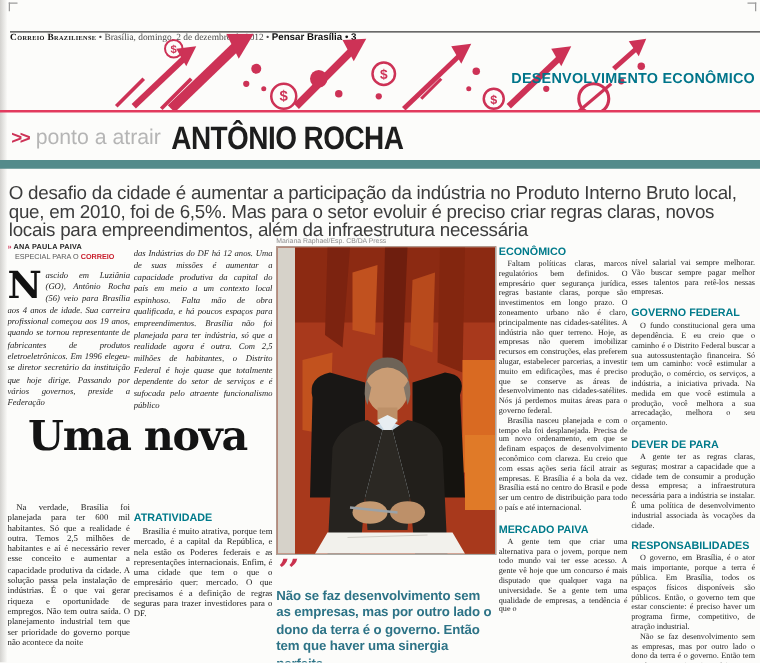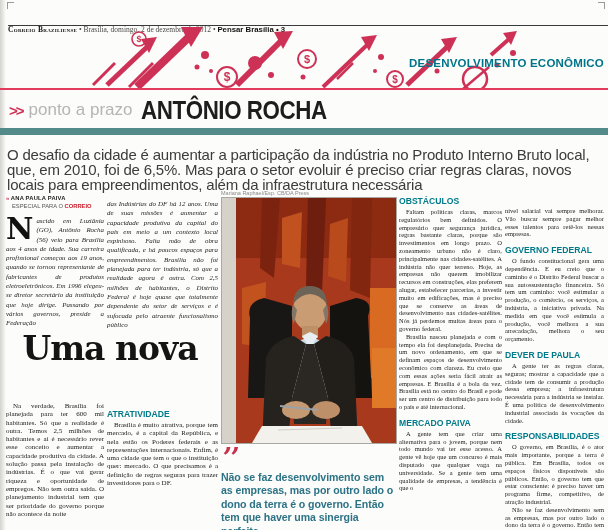--- a/index.html
+++ b/index.html
@@ -133,21 +133,21 @@
       <circle cx="412" cy="38" r="2.5" stroke="none"></circle>
       <circle cx="428" cy="26" r="3" stroke="none"></circle>
     </g>
   </svg>
 </div>
 <div class="section-tag">DESENVOLVIMENTO ECONÔMICO</div>
 <div class="red-rule"></div>
 
 <div class="kicker-row">
   <span class="kicker-chevrons">&gt;&gt;</span>
-  <span class="kicker-label">ponto a prazo</span>
+  <span class="kicker-label">ponto a atrair</span>
   <span class="subject-name">ANTÔNIO ROCHA</span>
 </div>
 <div class="teal-bar"></div>
 
 <div class="standfirst">O desafio da cidade é aumentar a participação da indústria no Produto Interno Bruto local, que, em 2010, foi de 6,5%. Mas para o setor evoluir é preciso criar regras claras, novos locais para empreendimentos, além da infraestrutura necessária</div>
 
 <div class="col" style="left:6px; top:195px; width:98px; height:136px;">
   <div class="byline">
     <span class="bullet">»</span>
     <span class="author">ANA PAULA PAIVA</span><br>
@@ -164,21 +164,21 @@
 <div class="headline">
   <span>Uma nova</span><br>
 </div>
 
 <div class="col body-text" style="left:6px; top:402px; width:98px; height:128px;">
   <p class="indent">Na verdade, Brasília foi planejada para ter 600 mil habitantes. Só que a realidade é outra. Temos 2,5 milhões de habitantes e aí é necessário rever esse conceito e aumentar a capacidade produtiva da cidade. A solução passa pela instalação de indústrias. É o que vai gerar riqueza e oportunidade de empregos. Não tem outra saída. O planejamento industrial tem que ser prioridade do governo porque não acontece da noite</p>
 </div>
 
 <div class="col body-text" style="left:107px; top:402px; width:111px; height:128px;">
   <h3 class="sec-heading">ATRATIVIDADE</h3>
-  <p class="indent">Brasília é muito atrativa, porque tem mercado, é a capital da República, e nela estão os Poderes federais e as representações internacionais. Enfim, é uma cidade que tem o que o instituição quer: mercado. O que precisamos é a definição de regras seguras para trazer investidores para o DF.</p>
+  <p class="indent">Brasília é muito atrativa, porque tem mercado, é a capital da República, e nela estão os Poderes federais e as representações internacionais. Enfim, é uma cidade que tem o que o empresário quer: mercado. O que precisamos é a definição de regras seguras para trazer investidores para o DF.</p>
 </div>
 
 <div class="photo-col">
   <div class="photo-credit">Mariana Raphael/Esp. CB/DA Press</div>
   <div class="photo-frame">
     <svg width="174" height="245" viewBox="0 0 174 245">
 
       <rect x="0" y="0" width="14" height="245" fill="#d6d2c9"></rect>
 
       <rect x="14" y="0" width="160" height="245" fill="#a8391c"></rect>
@@ -216,29 +216,29 @@
       <path d="M56 232 L120 230" stroke="#cfcdc6" stroke-width="1" fill="none"></path>
     </svg>
   </div>
   <div class="pullquote">
     <span class="quote-glyph">”</span>
     <div class="pullquote-text">Não se faz desenvolvimento sem as empresas, mas por outro lado o dono da terra é o governo. Então tem que haver uma sinergia perfeita.</div>
   </div>
 </div>
 
 <div class="col body-sm" style="left:399px; top:196px; width:103px; height:334px;">
-  <h3 class="sec-heading first">OBSTÁCULOS</h3>
+  <h3 class="sec-heading first">ECONÔMICO</h3>
   <p class="indent">Faltam políticas claras, marcos regulatórios bem definidos. O empresário quer segurança jurídica, regras bastante claras, porque são investimentos em longo prazo. O zoneamento urbano não é claro, principalmente nas cidades-satélites. A indústria não quer terreno. Hoje, as empresas não querem imobilizar recursos em construções, elas preferem alugar, estabelecer parcerias, a investir muito em edificações, mas é preciso que se conserve as áreas de desenvolvimento nas cidades-satélites. Nós já perdemos muitas áreas para o governo federal.</p>
   <p class="indent">Brasília nasceu planejada e com o tempo ela foi desplanejada. Precisa de um novo ordenamento, em que se definam espaços de desenvolvimento econômico com clareza. Eu creio que com essas ações seria fácil atrair as empresas. E Brasília é a bola da vez. Brasília está no centro do Brasil e pode ser um centro de distribuição para todo o país e até internacional.</p>
   <h3 class="sec-heading">MERCADO PAIVA</h3>
   <p class="indent">A gente tem que criar uma alternativa para o jovem, porque nem todo mundo vai ter esse acesso. A gente vê hoje que um concurso é mais disputado que qualquer vaga na universidade. Se a gente tem uma qualidade de empresas, a tendência é que o</p>
 </div>
 
 <div class="col body-sm" style="left:505px; top:207px; width:99px; height:334px;">
   <p>nível salarial vai sempre melhorar. Vão buscar sempre pagar melhor esses talentos para retê-los nessas empresas.</p>
   <h3 class="sec-heading">GOVERNO FEDERAL</h3>
   <p class="indent">O fundo constitucional gera uma dependência. E eu creio que o caminho é o Distrito Federal buscar a sua autossustentação financeira. Só tem um caminho: você estimular a produção, o comércio, os serviços, a indústria, a iniciativa privada. Na medida em que você estimula a produção, você melhora a sua arrecadação, melhora o seu orçamento.</p>
-  <h3 class="sec-heading">DEVER DE PAULA</h3>
+  <h3 class="sec-heading">DEVER DE PARA</h3>
   <p class="indent">A gente ter as regras claras, seguras; mostrar a capacidade que a cidade tem de consumir a produção dessa empresa; a infraestrutura necessária para a indústria se instalar. É uma política de desenvolvimento industrial associada às vocações da cidade.</p>
   <h3 class="sec-heading">RESPONSABILIDADES</h3>
   <p class="indent">O governo, em Brasília, é o ator mais importante, porque a terra é pública. Em Brasília, todos os espaços físicos disponíveis são públicos. Então, o governo tem que estar consciente: é preciso haver um programa firme, competitivo, de atração industrial.</p>
   <p class="indent">Não se faz desenvolvimento sem as empresas, mas por outro lado o dono da terra é o governo. Então tem que haver uma sinergia perfeita.</p>
 </div>
 
 </body></html>

